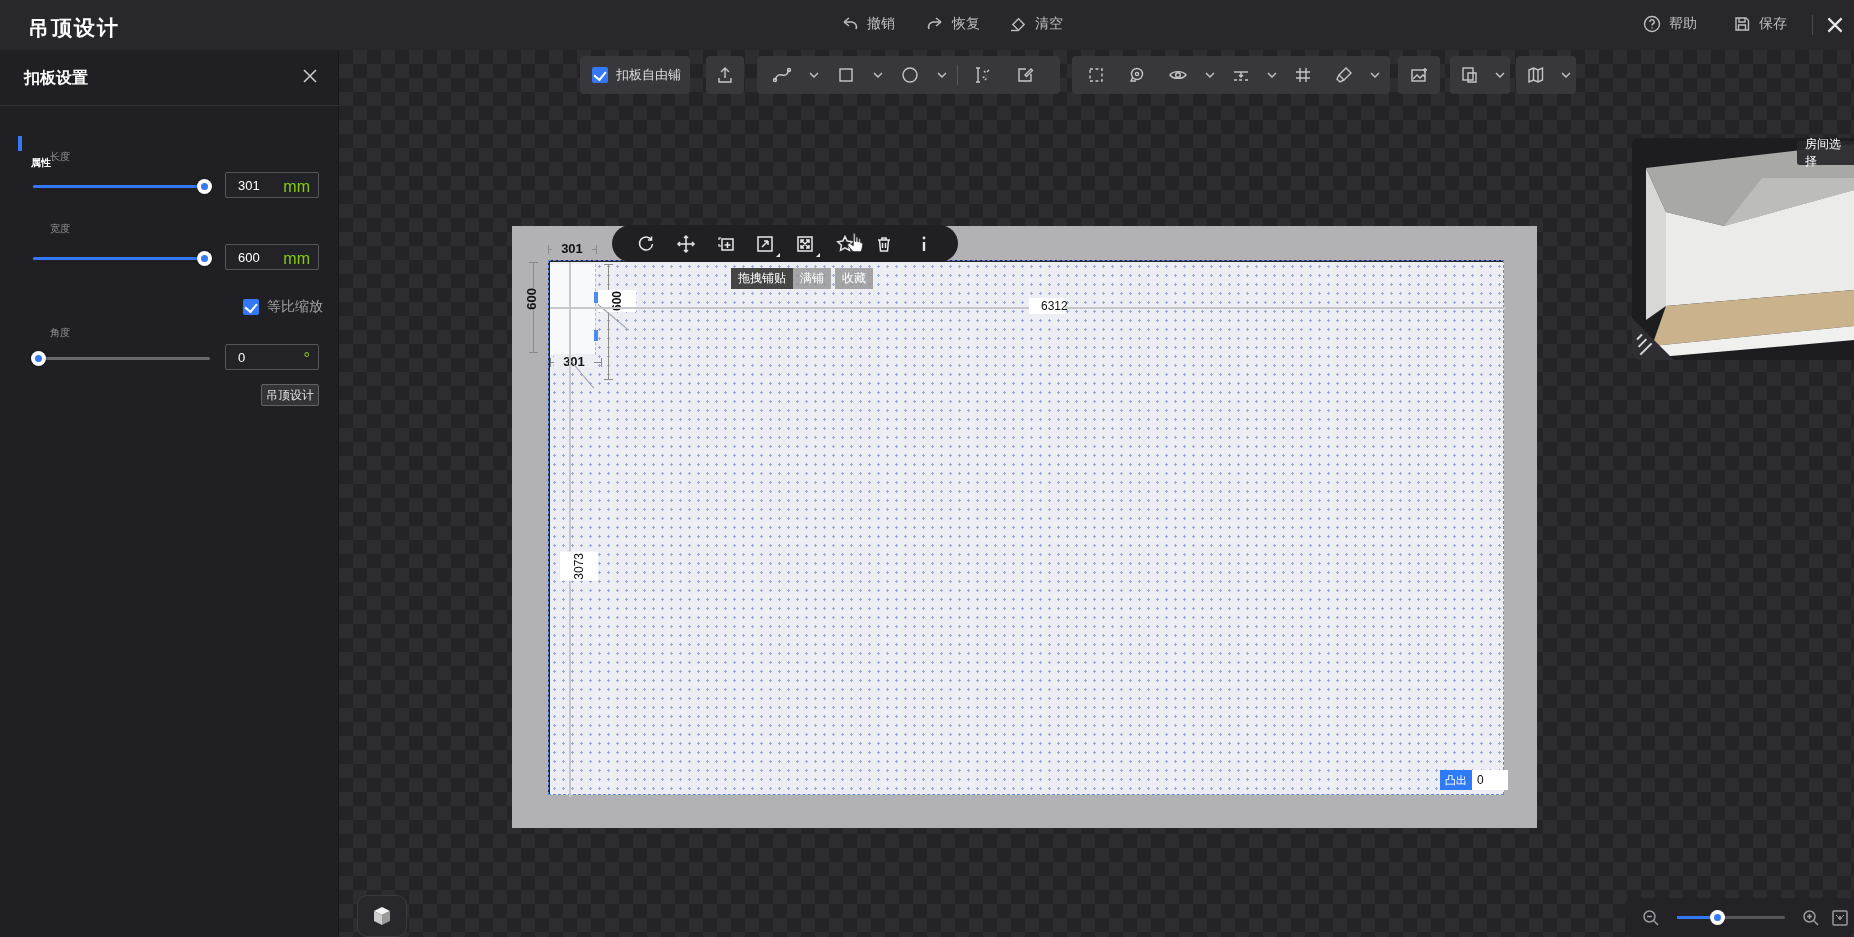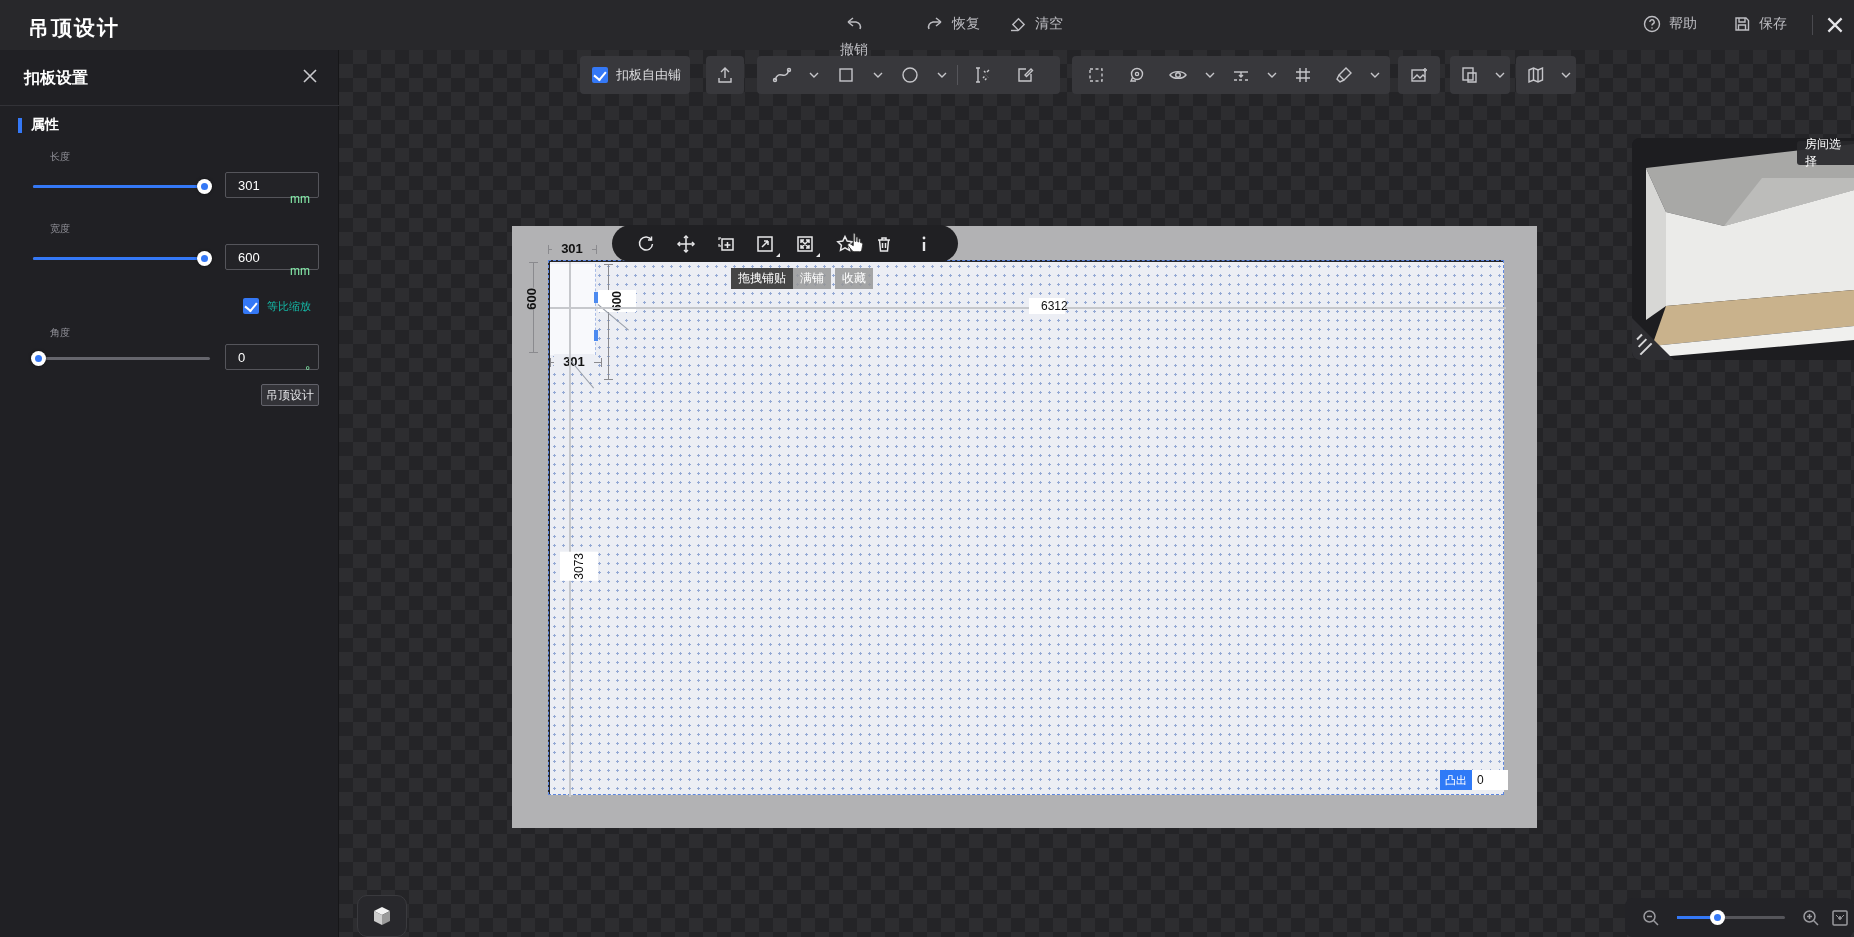--- a/index.html
+++ b/index.html
@@ -24,39 +24,39 @@
   #tb-divider { left:1812px; top:15px; width:1px; height:20px; background:#4a4a4f; }
 
   
   #left-panel { left:0; top:50px; width:339px; height:887px; background:#202024; z-index:40;
     border-right:1px solid #161618; }
   #panel-title { left:24px; top:18px; color:#ffffff; font-size:16px; font-weight:bold; }
   #panel-close { left:300px; top:16px; width:20px; height:20px; cursor:pointer; }
   #panel-divider { left:0; top:55px; width:339px; height:1px; background:#323237; }
   #section-attrs { left:18px; top:66px; display:flex; align-items:center; gap:9px; }
   #section-attrs .bar { width:4px; height:15px; background:#3478f6; }
-  #section-attrs .txt { color:#fff; font-size:14px; font-weight:bold; }
+  #section-attrs .txt { color:#fff; font-size:10px; font-weight:bold;margin-top:40px; }
   .fld-label { position:absolute; left:50px; color:#93939b; font-size:10px; }
   .slider { position:absolute; left:33px; width:177px; height:3px; background:#66666d; border-radius:2px; }
   .slider .fill { position:absolute; left:0; top:0; height:3px; background:#3478f6; border-radius:2px; }
   .slider .thumb { position:absolute; top:-6px; width:15px; height:15px; border-radius:50%;
     background:#fff; box-shadow:0 0 3px rgba(0,0,0,.5); cursor:pointer; }
   .slider .thumb::after { content:""; position:absolute; left:4px; top:4px; width:7px; height:7px;
     border-radius:50%; background:#3478f6; }
   .numbox { position:absolute; left:225px; width:94px; height:26px; background:#232327;
     border:1px solid #55555b; border-radius:2px; }
   .numbox input { position:absolute; left:0; top:0; width:64px; height:24px; background:transparent;
     border:none; outline:none; color:#fff; font-size:13px; padding-left:12px;
     font-family:"Liberation Sans","DejaVu Sans",sans-serif; }
-  .numbox .unit { position:absolute; right:8px; top:5px; color:#86efac; font-size:12px;margin-top:14px; }
+  .numbox .unit { position:absolute; right:8px; top:5px; color:#84cc16; font-size:16px; }
   .chk { width:16px; height:16px; border-radius:2px; background:#3478f6; position:relative; cursor:pointer; }
   .chk::after { content:""; position:absolute; left:4px; top:2px; width:6px; height:9px;
     border:solid #fff; border-width:0 2px 2px 0; transform:rotate(40deg); }
   #scale-lock { left:243px; top:248px; display:flex; align-items:center; gap:8px; }
-  #scale-lock .lbl { color:#14b8a6; font-size:11px; }
+  #scale-lock .lbl { color:#a3a3a3; font-size:14px; }
   #reset-btn { left:261px; top:334px; width:58px; height:22px; background:#333338;
     border:1px solid #62626a; border-radius:2px; color:#e6e6e9; font-size:12px;
     display:flex; align-items:center; justify-content:center; cursor:pointer; }
 
   
   .tool-group { position:absolute; top:56px; height:38px; background:#38383c; border-radius:4px;
     display:flex; align-items:center; z-index:30; }
   .tool-btn { width:42px; height:38px; display:flex; align-items:center; justify-content:center; cursor:pointer; }
   .tool-btn.narrow { width:22px; }
   .tool-btn svg { stroke:#c6c6ca; fill:none; stroke-width:1.4; }
@@ -139,21 +139,21 @@
   .zb-btn { width:30px; height:39px; display:flex; align-items:center; justify-content:center; cursor:pointer; }
 </style>
 </head>
 <body>
 
 <div id="stage" class="abs"></div>
 
 <div id="topbar" class="abs">
   <div id="app-title" class="abs">吊顶设计</div>
 
-  <div class="tb-item" style="left:840px;flex-direction:column;">
+  <div class="tb-item" style="left:840px;">
     <svg width="20" height="20" viewBox="0 0 20 20">
       <path d="M4 8 L9 4 M4 8 L9 12" stroke-width="1.5" fill="none"></path>
       <path d="M4 8 h8 a5 5 0 0 1 4 7" stroke-width="1.5" fill="none"></path>
     </svg>
     <span>撤销</span>
   </div>
 
   <div class="tb-item" style="left:925px;">
     <svg width="20" height="20" viewBox="0 0 20 20">
       <path d="M16 8 L11 4 M16 8 L11 12" stroke-width="1.5" fill="none"></path>

